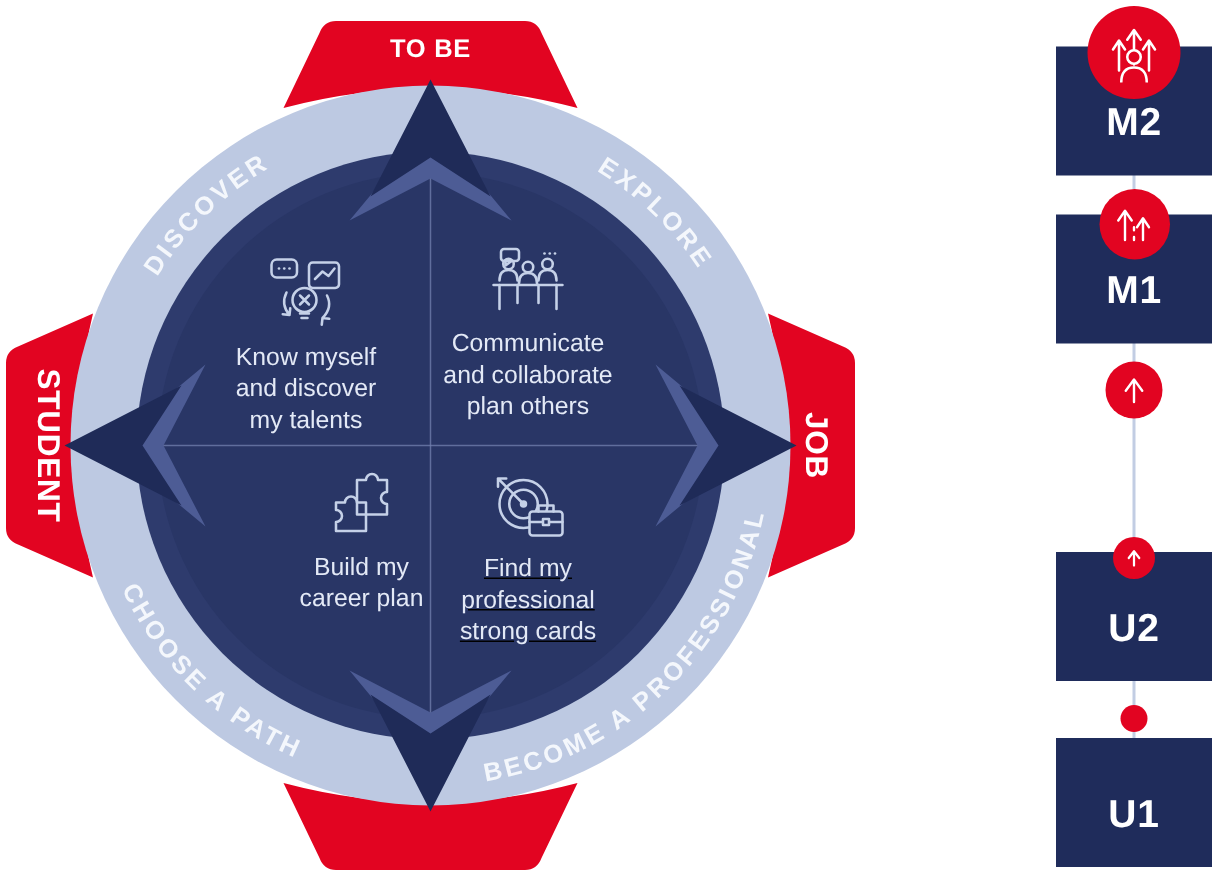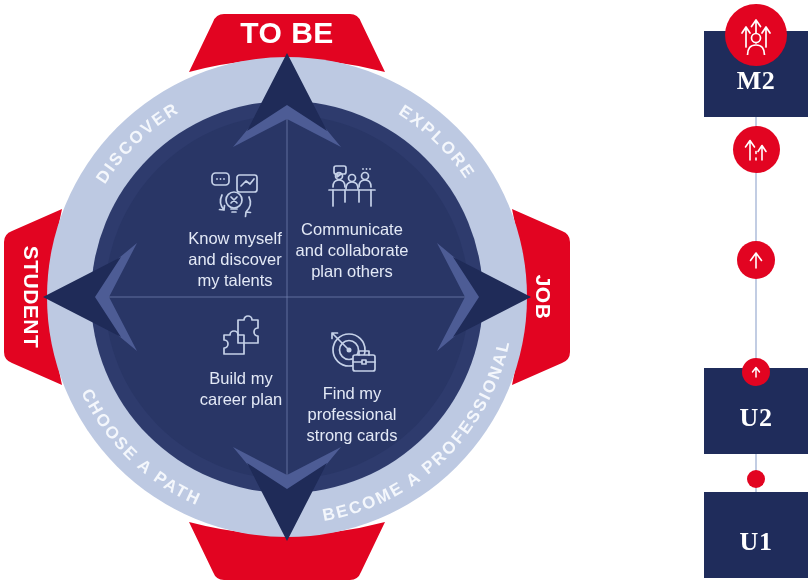--- a/index.html
+++ b/index.html
@@ -2,26 +2,26 @@
 <html><head>
 <meta charset="utf-8">
 <style>
   html,body{margin:0;padding:0;background:#fff;}
   .stage{position:relative;width:808px;height:584px;background:#ffffff;overflow:hidden;
          font-family:"Liberation Sans", sans-serif;}
   .compass-svg{position:absolute;left:0;top:0;}
   .arc-label{font-size:17px;font-weight:bold;letter-spacing:2.2px;fill:#f4f7fc;}
   .tab-label{position:absolute;color:#ffffff;font-weight:bold;white-space:nowrap;
              transform:translate(-50%,-50%);letter-spacing:0.5px;}
-  .tab-label.horiz{font-size:30px;}
+  .tab-label.horiz{font-size:17px;}
   .tab-label.vert{font-size:21px;transform:translate(-50%,-50%) rotate(90deg);}
   .quad{position:absolute;width:176px;text-align:center;}
   .quad .q-icon{display:block;margin:0 auto 7px auto;}
   .quad .q-text{white-space:pre-line;color:#e3e9f6;font-size:16.5px;line-height:1.27;font-weight:500;}
-  .levels{position:absolute;left:704px;top:0;width:84px;height:584px;font-family:Liberation Serif, serif;}
+  .levels{position:absolute;left:704px;top:0;width:84px;height:584px;}
   .lv-line{position:absolute;left:51px;top:33px;width:2px;height:537px;background:#c2cde3;}
   .lv-box{position:absolute;left:0;width:104px;height:86px;background:#1f2c5b;
           display:flex;align-items:center;justify-content:center;}
   .lv-box span{color:#ffffff;font-weight:bold;font-size:26px;letter-spacing:0.5px;padding-top:14px;}
   .lv-circle{position:absolute;background:#e20421;border-radius:50%;
              display:flex;align-items:center;justify-content:center;}
   svg{display:block;}
 </style>
 </head>
 <body>
@@ -72,21 +72,21 @@
       <path d="M 287,541 L 327,463 L 287,489 L 247,463 Z"></path>
       <path d="M 43,297 L 121,337 L 95,297 L 121,257 Z"></path>
       <path d="M 531,297 L 453,337 L 479,297 L 453,257 Z"></path>
     </g>
   </svg>
 
   <div class="tab-label horiz" style="left:287px;top:33px;">TO BE</div>
   <div class="tab-label vert" style="left:31px;top:297px;">STUDENT</div>
   <div class="tab-label vert" style="left:543px;top:297px;">JOB</div>
 
-  <div class="quad" style="left:147px;top:169px;">
+  <div class="quad" style="left:116px;top:169px;">
     <svg class="q-icon" width="52" height="52" viewBox="0 0 52 52" fill="none" stroke="#C5D1E8" stroke-width="1.7" stroke-linecap="round" stroke-linejoin="round">
       <rect x="3" y="4" width="17" height="12" rx="3.5"></rect>
       <circle cx="8" cy="10" r="0.9" fill="#C5D1E8" stroke="none"></circle>
       <circle cx="11.5" cy="10" r="0.9" fill="#C5D1E8" stroke="none"></circle>
       <circle cx="15" cy="10" r="0.9" fill="#C5D1E8" stroke="none"></circle>
       <rect x="28" y="6" width="20" height="17" rx="2.5"></rect>
       <path d="M32 17 L37 12 L41 15 L45 10"></path>
       <circle cx="25" cy="31" r="8"></circle>
       <path d="M22 28 L28 34 M28 28 L22 34"></path>
       <path d="M22 40 h6 M23 43 h4"></path>
@@ -121,41 +121,44 @@
 
   <div class="quad" style="left:153px;top:313px;text-align:center;">
     <svg class="q-icon" width="48" height="48" viewBox="0 0 48 48" fill="none" stroke="#C5D1E8" stroke-width="1.7" stroke-linecap="round" stroke-linejoin="round">
       <path d="M21 7 h6 a4 4 0 1 1 8 0 h6 v8 a4 4 0 1 0 0 8 v7 h-20 z"></path>
       <path d="M7 22 h6 a4 4 0 1 1 8 0 h6 v19 h-20 v-6 a4 4 0 1 0 0 -8 z"></path>
     </svg>
     <div class="q-text">Build my
 career plan</div>
   </div>
 
-  <div class="quad" style="left:264px;top:328px;">
+  <div class="quad" style="left:264px;top:314px;text-decoration:underline;">
     <svg class="q-icon" width="52" height="48" viewBox="0 0 52 48" fill="none" stroke="#C5D1E8" stroke-width="1.7" stroke-linecap="round" stroke-linejoin="round">
       <circle cx="23" cy="22" r="16"></circle>
       <circle cx="23" cy="22" r="9.5"></circle>
       <circle cx="23" cy="22" r="2.5" fill="#C5D1E8" stroke="none"></circle>
       <path d="M6 5 L22 21 M6 5 l0 5.5 M6 5 l5.5 0"></path>
       <rect x="27" y="27" width="22" height="16" rx="2" fill="#293666"></rect>
       <path d="M33 27 v-4 h10 v4"></path>
       <path d="M27 34 h22"></path>
       <rect x="36" y="32" width="4" height="4" fill="#293666"></rect>
     </svg>
     <div class="q-text">Find my
 professional
 strong cards</div>
   </div>
 
   <div class="levels">
     <div class="lv-line"></div>
 
     <div class="lv-box" style="top:31px;">
       <span>M2</span>
+    </div>
+    <div class="lv-box" style="top:143px;">
+      <span>M1</span>
     </div>
     <div class="lv-box" style="top:368px;">
       <span>U2</span>
     </div>
     <div class="lv-box" style="top:492px;">
       <span>U1</span>
     </div>
 
     <div class="lv-circle" style="left:21px;top:4px;width:62px;height:62px;">
       <svg width="40" height="40" viewBox="0 0 40 40" fill="none" stroke="#ffffff" stroke-width="1.7" stroke-linecap="round" stroke-linejoin="round">

